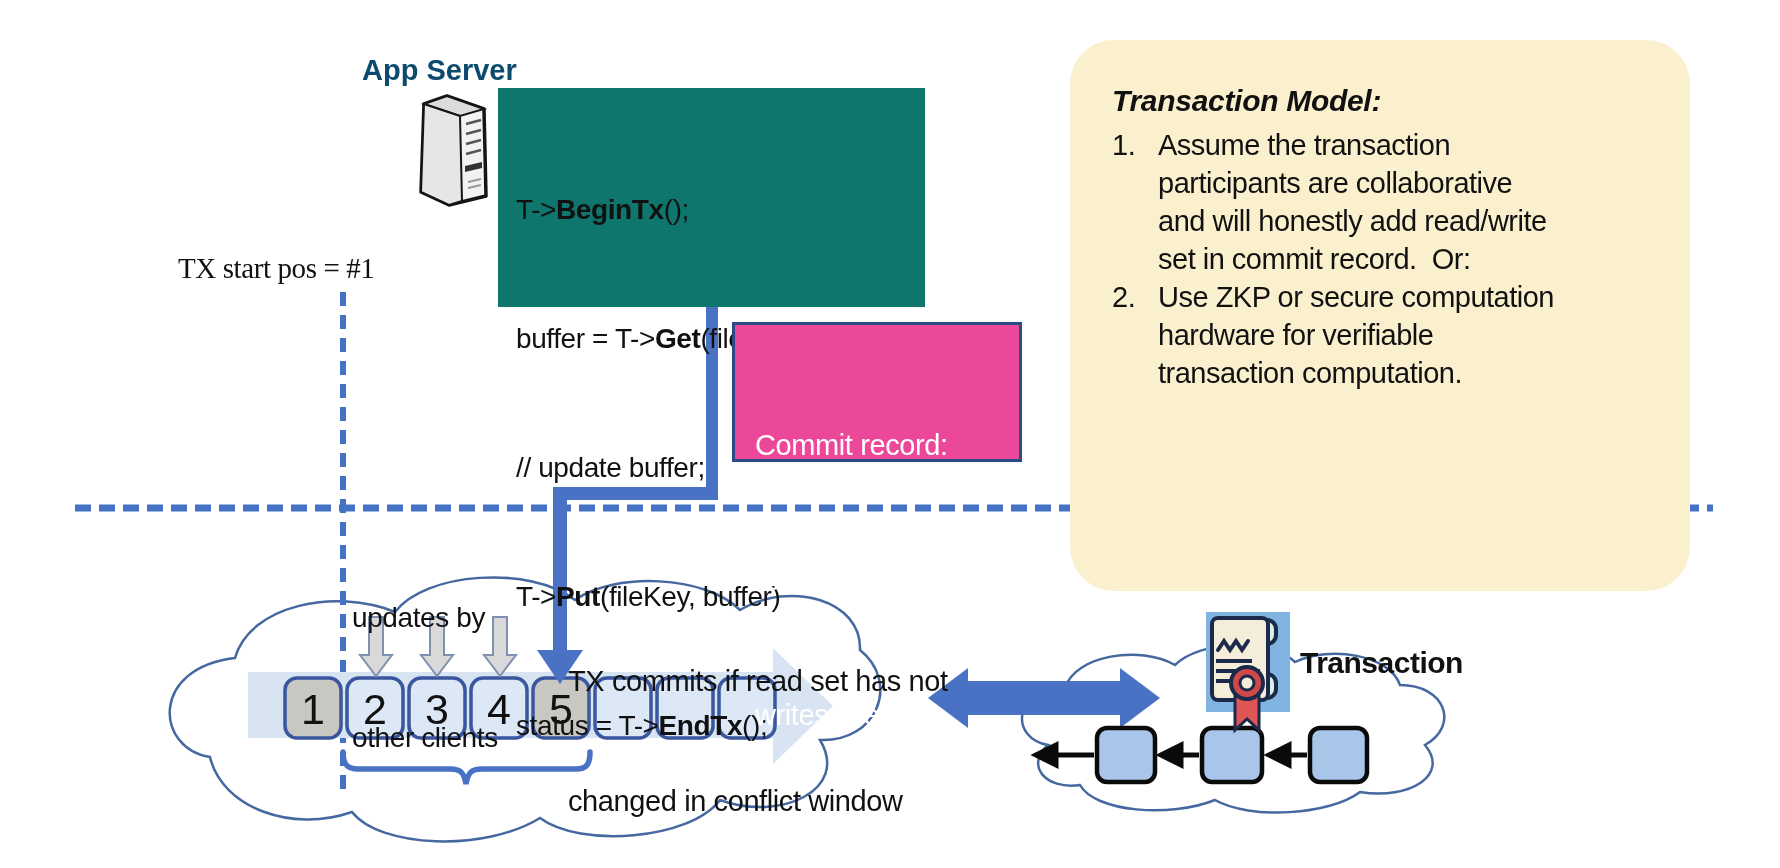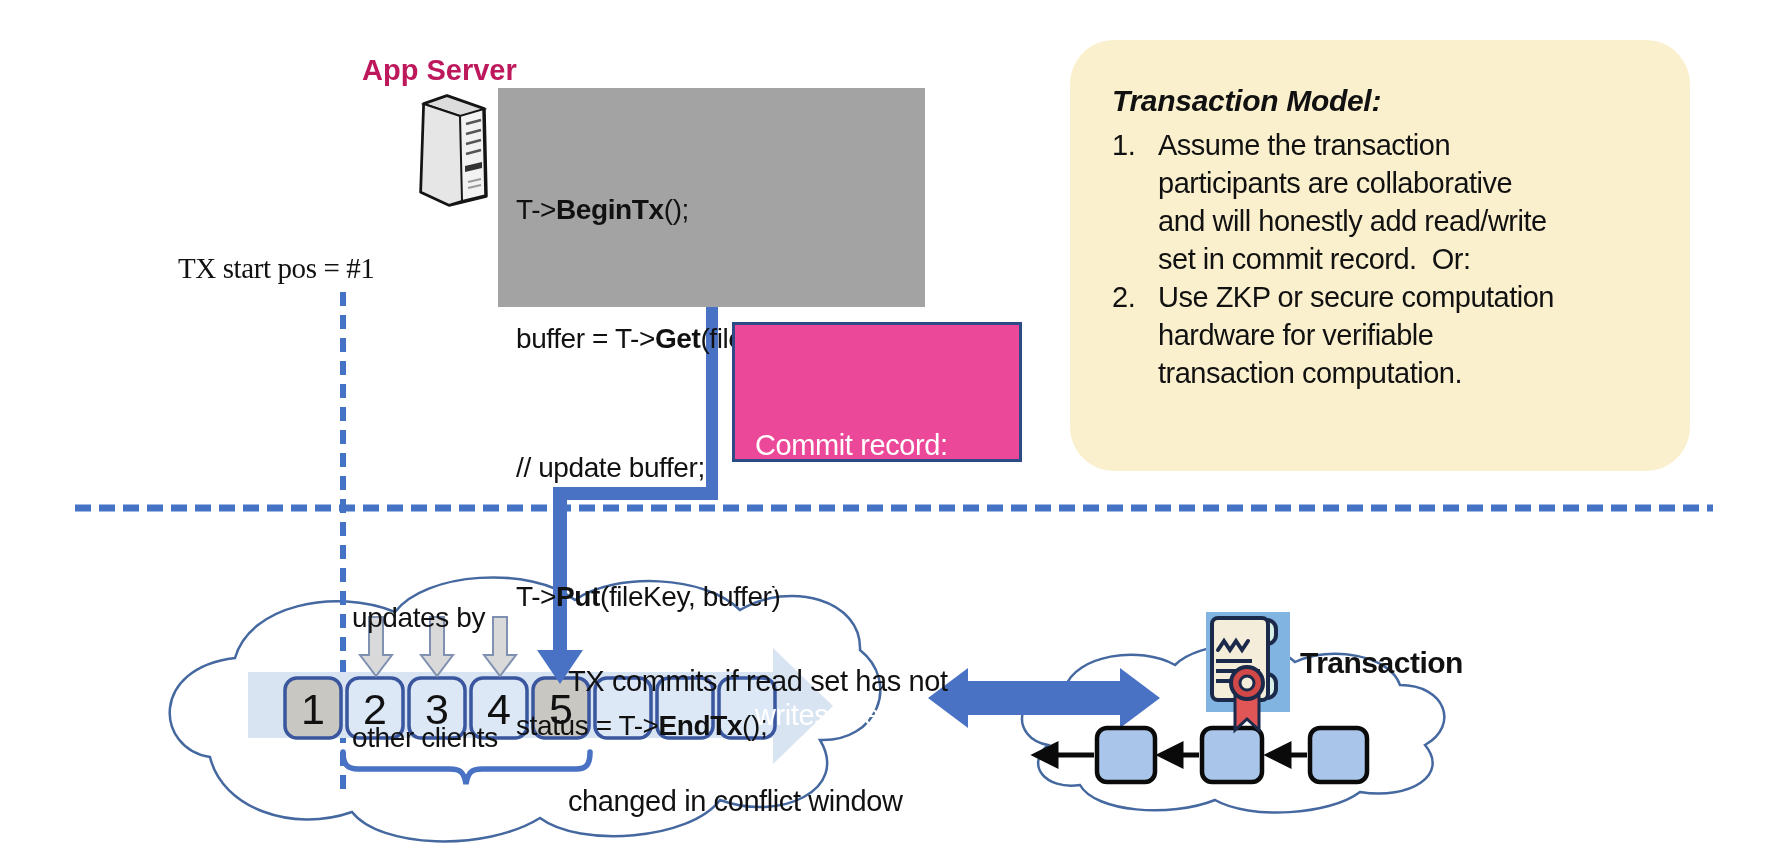--- a/index.html
+++ b/index.html
@@ -1,28 +1,28 @@
 <!DOCTYPE html>
 <html><head>
 <meta charset="utf-8">
 <style>
   html,body{margin:0;padding:0;background:#fff;}
   .stage{position:relative;width:1780px;height:868px;background:#ffffff;overflow:hidden;
          font-family:"Liberation Sans", sans-serif;color:#111;}
   .stage svg{position:absolute;left:0;top:0;}
   .abs{position:absolute;}
-  .app-server{left:362px;top:54px;font-size:29px;font-weight:bold;color:#be185d;}
-  .code-block{left:498px;top:88px;width:427px;height:219px;background:#a3a3a3;
+  .app-server{left:362px;top:54px;font-size:29px;font-weight:bold;color:#0c4a6e;}
+  .code-block{left:498px;top:88px;width:427px;height:219px;background:#0f766e;
               font-size:28px;line-height:43px;padding:14px 0 0 18px;box-sizing:border-box;
               letter-spacing:-0.4px;white-space:pre;}
   .code-block b{font-weight:bold;}
   .commit-box{left:732px;top:322px;width:290px;height:140px;background:#ec4899;
               border:3px solid #2c4a85;box-sizing:border-box;color:#fff;
               font-size:29px;line-height:45px;padding:8px 0 0 20px;letter-spacing:-0.4px;white-space:pre;}
-  .model-box{left:1070px;top:40px;width:620px;height:431px;background:#fbf0cd;border-radius:44px;
+  .model-box{left:1070px;top:40px;width:620px;height:551px;background:#fbf0cd;border-radius:44px;
              box-sizing:border-box;padding:44px 36px 0 42px;}
   .model-title{font-size:30px;font-weight:bold;font-style:italic;letter-spacing:-0.3px;margin-bottom:8px;}
   .model-item{display:flex;font-size:29px;line-height:38px;letter-spacing:-0.5px;}
   .model-num{width:46px;flex:0 0 46px;}
   .model-line{white-space:pre;}
   .txt{font-size:29px;letter-spacing:-0.4px;line-height:40px;white-space:pre;}
   .tx-start{left:178px;top:248px;font-family:Liberation Serif, serif;}
   .updates{left:352px;top:518px;font-size:28px;}
   .commits{left:568px;top:581px;}
   .conflict{left:345px;top:792px;font-size:28px;font-weight:bold;letter-spacing:0;}

